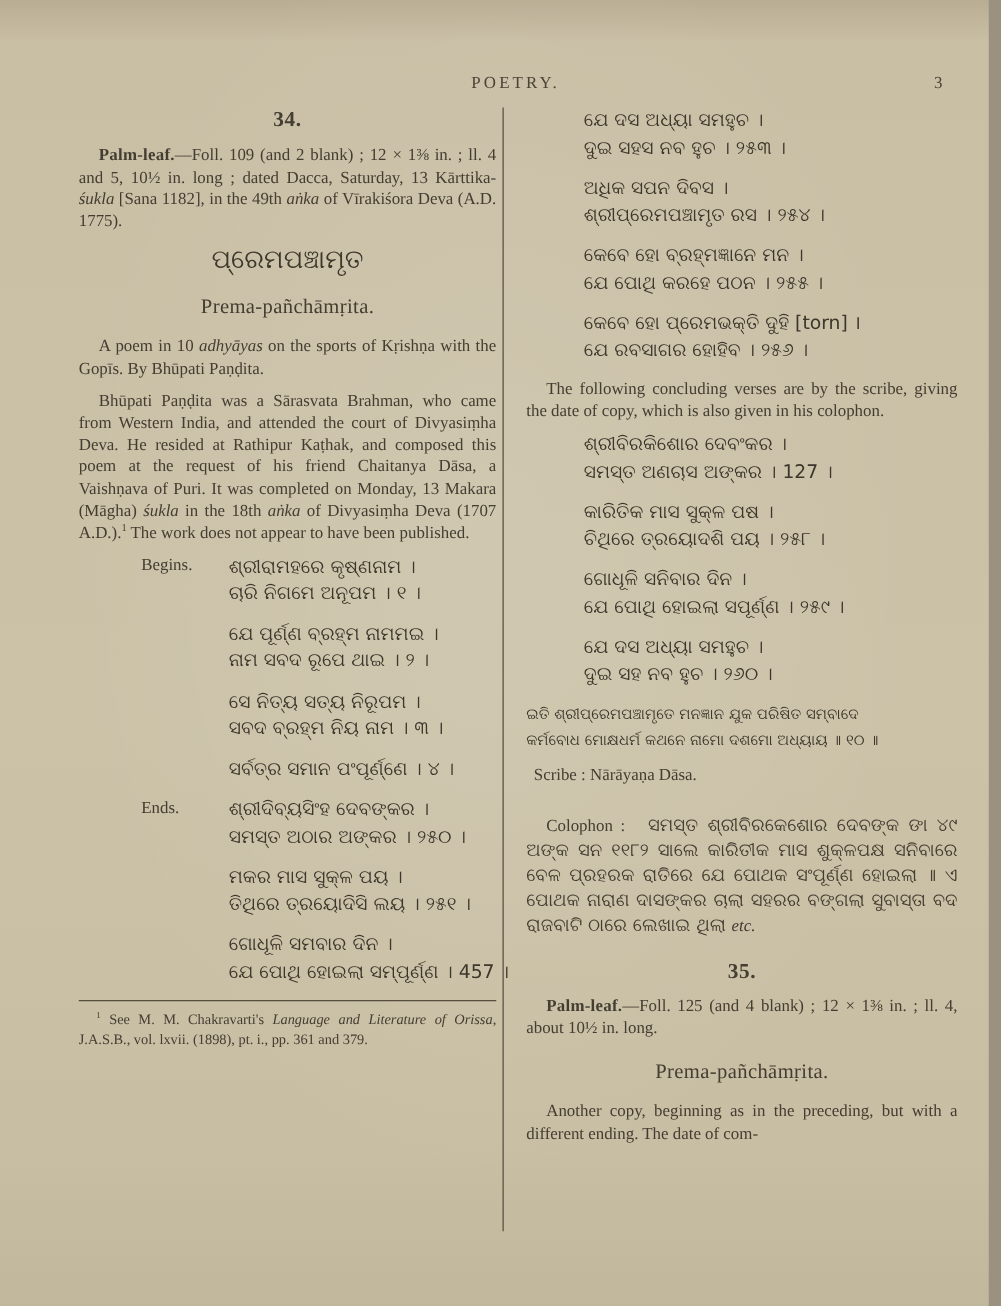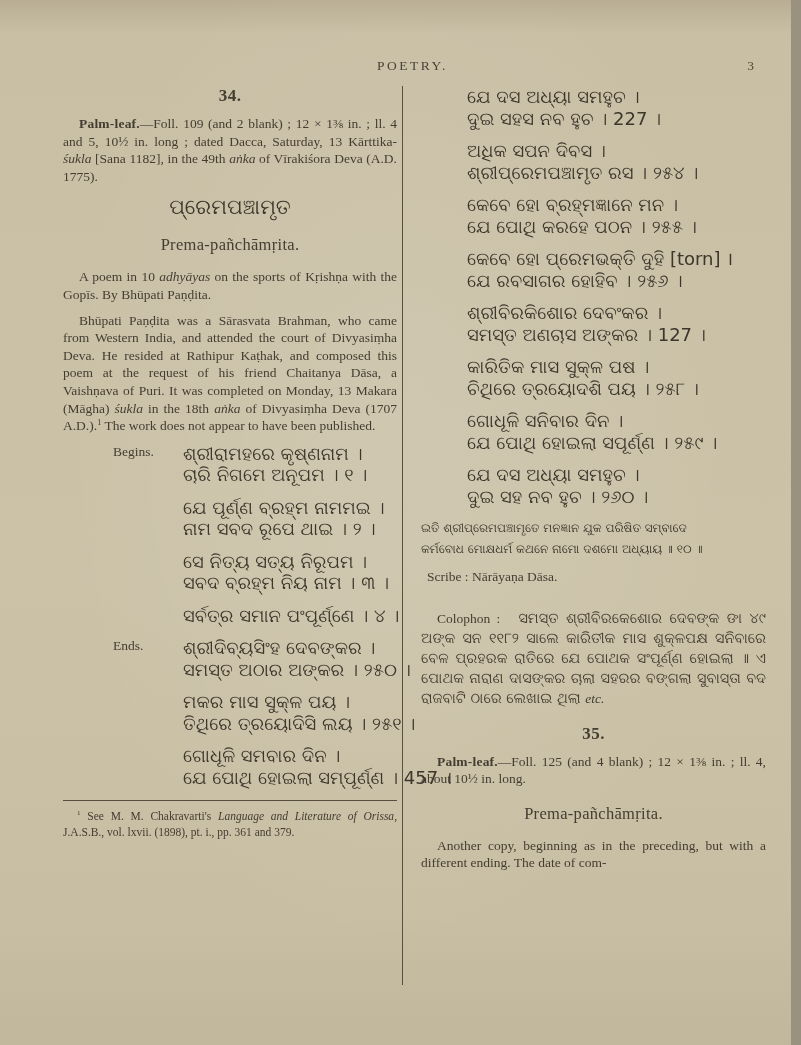--- a/index.html
+++ b/index.html
@@ -27,21 +27,21 @@
   .para.indent{text-indent:16px;}
   .seg-b{font-weight:bold;letter-spacing:0.2px;}
   .seg-i{font-style:italic;}
   .seg-sup{vertical-align:super;font-size:0.62em;line-height:0;}
   .oriya{font-family:"DejaVu Sans","Liberation Sans",sans-serif;}
   .oriya-title{font-size:21px;text-align:center;margin:10px 0 4px 0;color:#3d372c;}
   .work-title{font-size:16.5px;text-align:center;margin:16px 0 13px 0;letter-spacing:0.3px;}
   .verse-block{position:relative;padding-left:120px;margin:4px 0 6px 0;}
   .verse-label{position:absolute;left:50px;top:1px;font-size:13.5px;}
   .couplet{margin:0 0 11px 0;}
-  .verse-line{font-size:18px;line-height:21.5px;color:#3c362b;white-space:nowrap;}
+  .verse-line{font-size:15px;line-height:21.5px;color:#3c362b;white-space:nowrap;}
   .rc-verses{padding-left:46px;margin-bottom:10px;}
   .rubric{margin:2px 0 8px 0;}
   .rubric .rubric-line{font-size:12px;line-height:21px;color:#3c362b;white-space:nowrap;}
   .scribe-line{margin-bottom:22px;text-indent:6px;}
   .colophon{margin-bottom:16px;}
   .colophon .oriya{font-size:14.5px;line-height:20px;margin-left:12px;}
   .footnote-rule{width:100%;height:1px;background:#554e3e;margin:12px 0 8px 0;}
   .footnote{font-size:11.5px;line-height:15.5px;text-align:justify;text-indent:14px;margin:0;}
 </style>
 </head>
@@ -104,36 +104,37 @@
     </div>
 
     <div class="footnote-rule"></div>
     <p class="footnote"><span class="seg-sup">1</span><span> See M. M. Chakravarti's </span><span class="seg-i">Language and Literature of Orissa</span><span>, J.A.S.B., vol. lxvii. (1898), pt. i., pp. 361 and 379.</span></p>
   </section>
 
   <section class="col col-right">
     <div class="couplets rc-verses">
         <div class="couplet">
           <div class="verse-line oriya">ଯେ ଦସ ଅଧ୍ୟା ସମହୁଚ ।</div>
-          <div class="verse-line oriya">ଦୁଇ ସହସ ନବ ହୁଚ । 227 ।</div>
+          <div class="verse-line oriya">ଦୁଇ ସହସ ନବ ହୁଚ । ୨୫୩ ।</div>
         </div>
         <div class="couplet">
           <div class="verse-line oriya">ଅଧିକ ସପନ ଦିବସ ।</div>
           <div class="verse-line oriya">ଶ୍ରୀପ୍ରେମପଞ୍ଚାମୃତ ରସ । ୨୫୪ ।</div>
         </div>
         <div class="couplet">
           <div class="verse-line oriya">କେବେ ହୋ ବ୍ରହ୍ମଜ୍ଞାନେ ମନ ।</div>
           <div class="verse-line oriya">ଯେ ପୋଥି କରହେ ପଠନ । ୨୫୫ ।</div>
         </div>
         <div class="couplet">
           <div class="verse-line oriya">କେବେ ହୋ ପ୍ରେମଭକ୍ତି ଦୁହି [torn] ।</div>
           <div class="verse-line oriya">ଯେ ରବସାଗର ହୋହିବ । ୨୫୬ ।</div>
         </div>
       </div>
 
+    <p class="para indent">The following concluding verses are by the scribe, giving the date of copy, which is also given in his colophon.</p>
 
     <div class="couplets rc-verses">
         <div class="couplet">
           <div class="verse-line oriya">ଶ୍ରୀବିରକିଶୋର ଦେବଂକର ।</div>
           <div class="verse-line oriya">ସମସ୍ତ ଅଣଚାସ ଅଙ୍କର । 127 ।</div>
         </div>
         <div class="couplet">
           <div class="verse-line oriya">କାରିତିକ ମାସ ସୁକ୍ଳ ପଷ ।</div>
           <div class="verse-line oriya">ଚିଥିରେ ତ୍ରୟୋଦଶି ପୟ । ୨୫୮ ।</div>
         </div>

